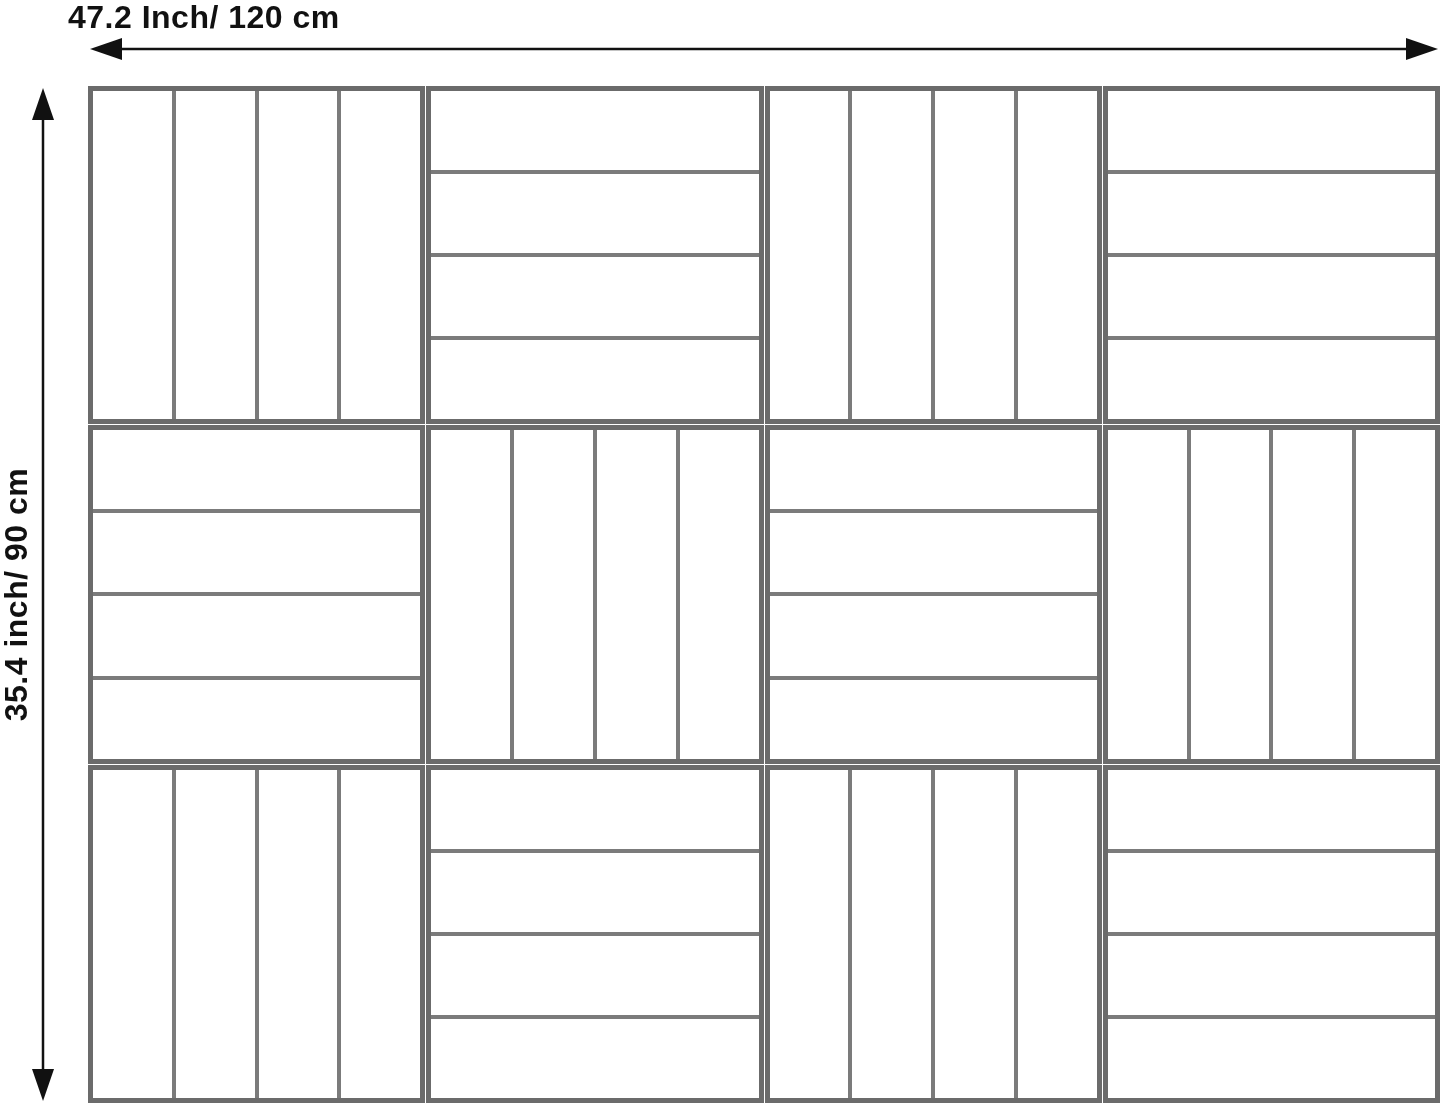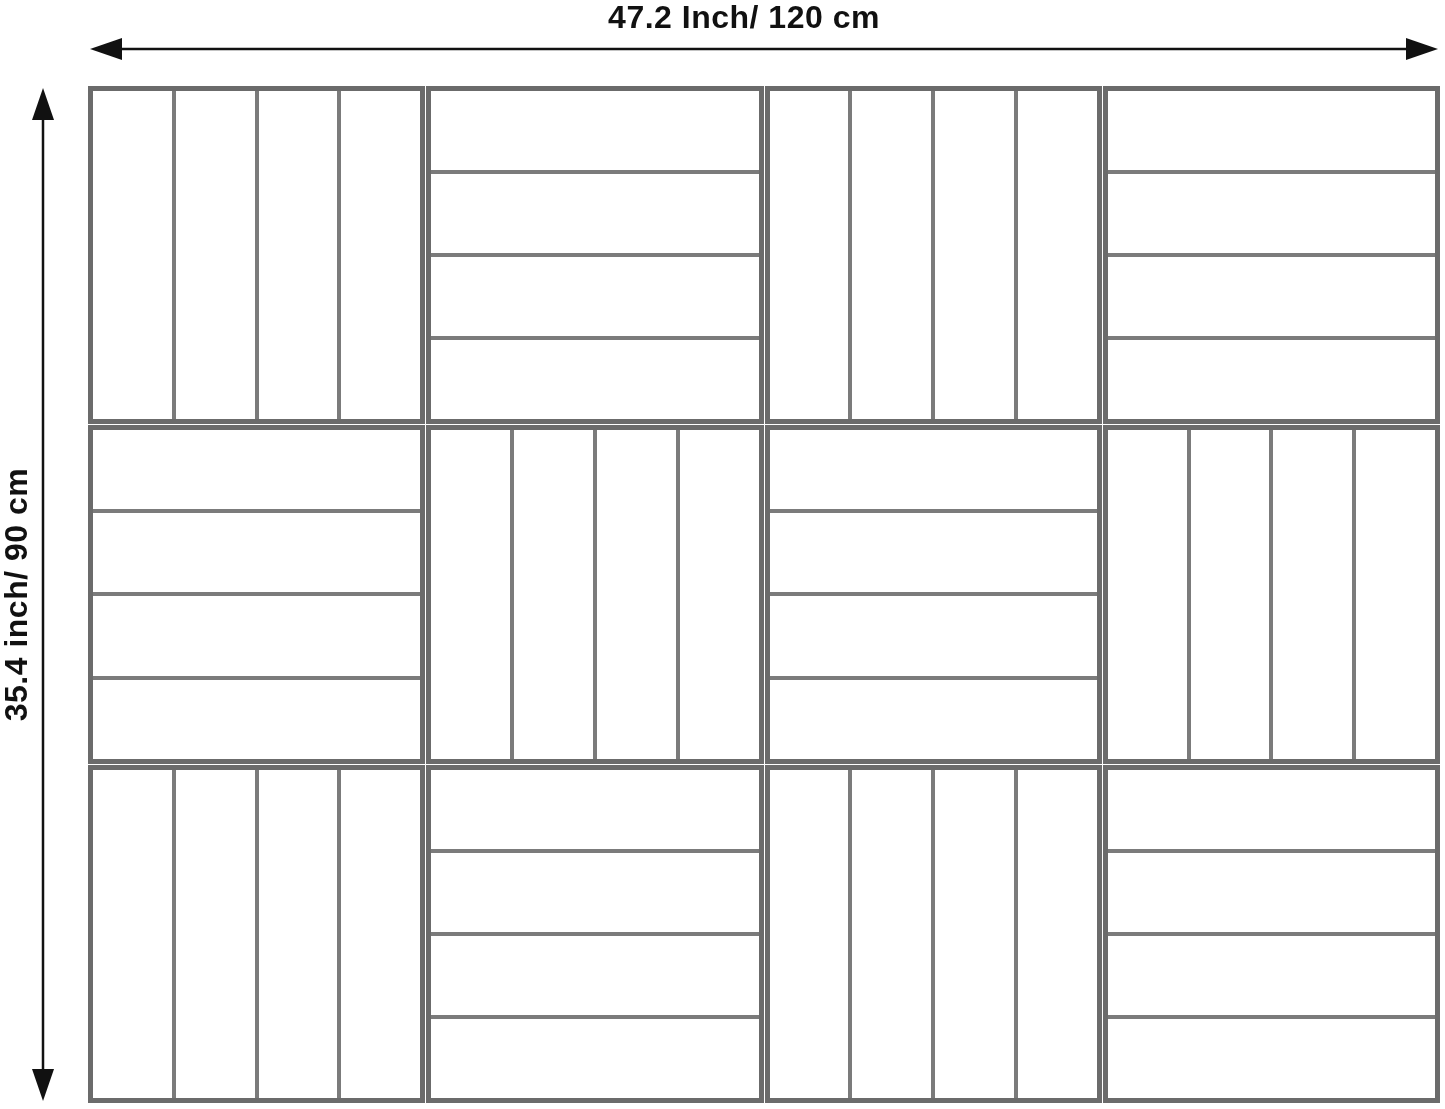--- a/index.html
+++ b/index.html
@@ -12,21 +12,21 @@
   }
   *{box-sizing:border-box;margin:0;padding:0;}
   html,body{background:var(--background);}
   body{
     width:1445px;height:1109px;
     position:relative;overflow:hidden;
     font-family:"Liberation Sans", sans-serif;
   }
   .top-label{
     position:absolute;left:68px;top:0;width:1352px;height:34px;
-    text-align:center;font-size:32px;font-weight:bold;color:var(--label-color);
+    text-align:left;font-size:32px;font-weight:bold;color:var(--label-color);
     letter-spacing:0.5px;line-height:34px;white-space:nowrap;
   }
   .h-arrow{position:absolute;left:88px;top:36px;width:1352px;height:26px;}
   .v-arrow{position:absolute;left:30px;top:86px;width:26px;height:1017px;}
   .left-label-wrap{
     position:absolute;left:-3px;top:86px;width:40px;height:1017px;
     display:flex;align-items:center;justify-content:center;
   }
   .left-label{
     white-space:nowrap;transform:rotate(-90deg);

